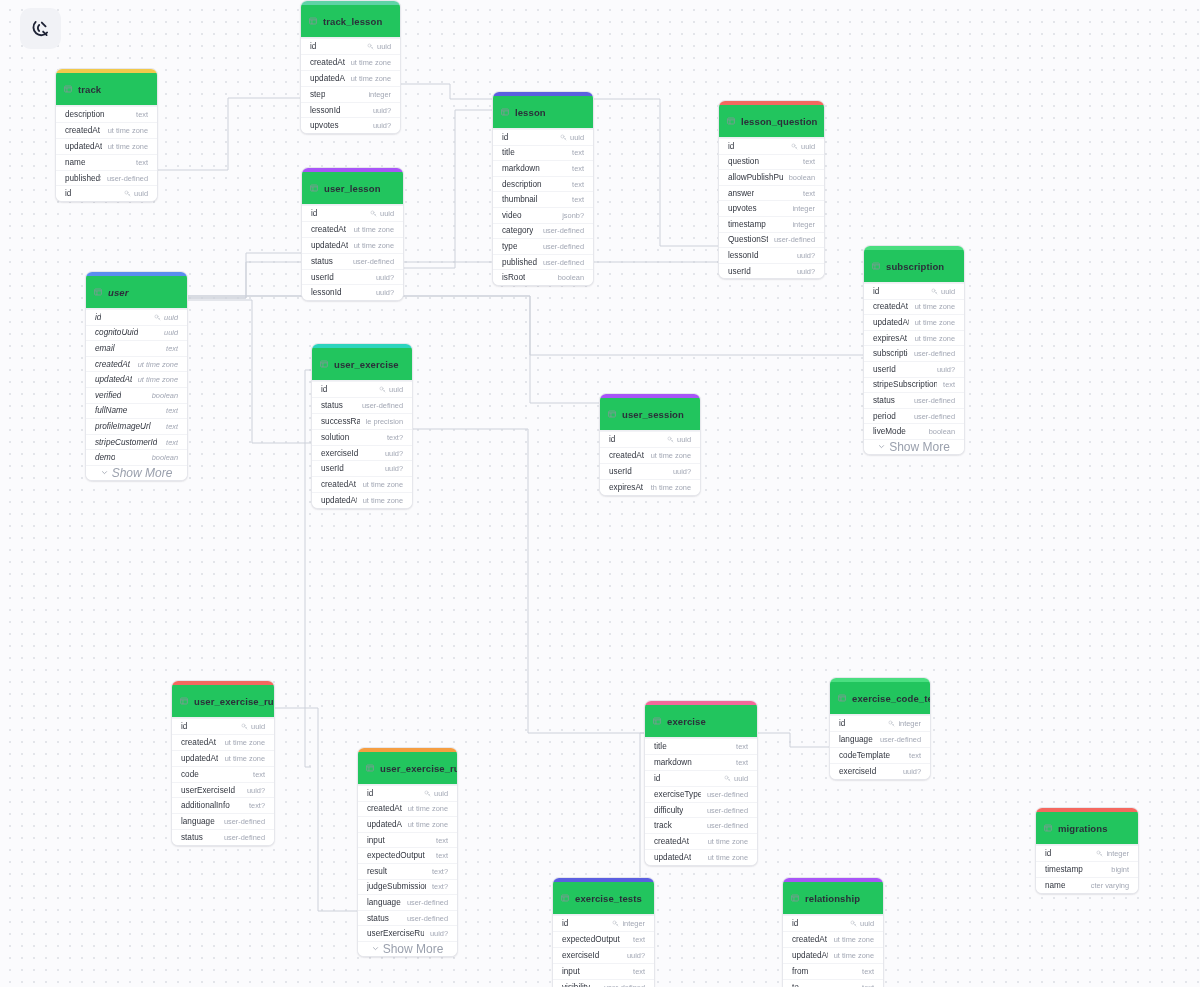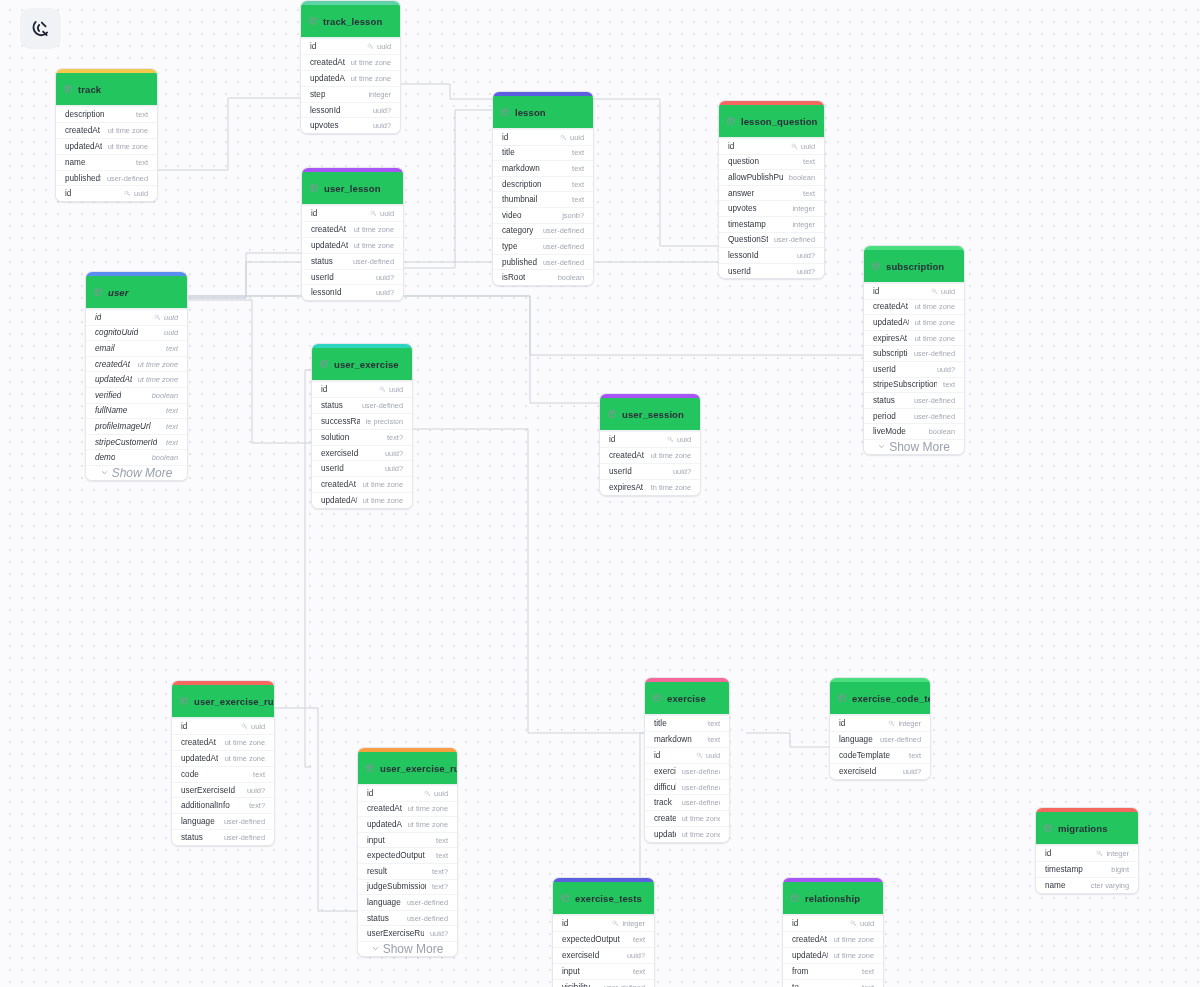--- a/index.html
+++ b/index.html
@@ -825,21 +825,21 @@
             <span class="ftype">user-defined</span>
           </span>
         </div>
         <div class="row">
           <span class="fname">status</span>
           <span class="ftype-wrap">
             <span class="ftype">user-defined</span>
           </span>
         </div>
       </div>
-      <div class="tbl" style="left: 644px; top: 677px; width: 86px;">
+      <div class="tbl" style="left: 644px; top: 700px; width: 114px;">
         <div class="tbl-accent" style="background: rgb(244, 104, 154);"></div>
         <div class="tbl-head">
           <span>
             <svg class="tbl-icon" width="8" height="8" viewBox="0 0 12 12" fill="none" stroke="#8e93a1" stroke-width="1.1">
               <rect x="1" y="1.5" width="10" height="9" rx="1.3"></rect>
               <path d="M1 4.3 H11 M4.4 4.3 V10.5"></path>
             </svg>
           </span>
           <span class="tname">exercise</span>
         </div>

